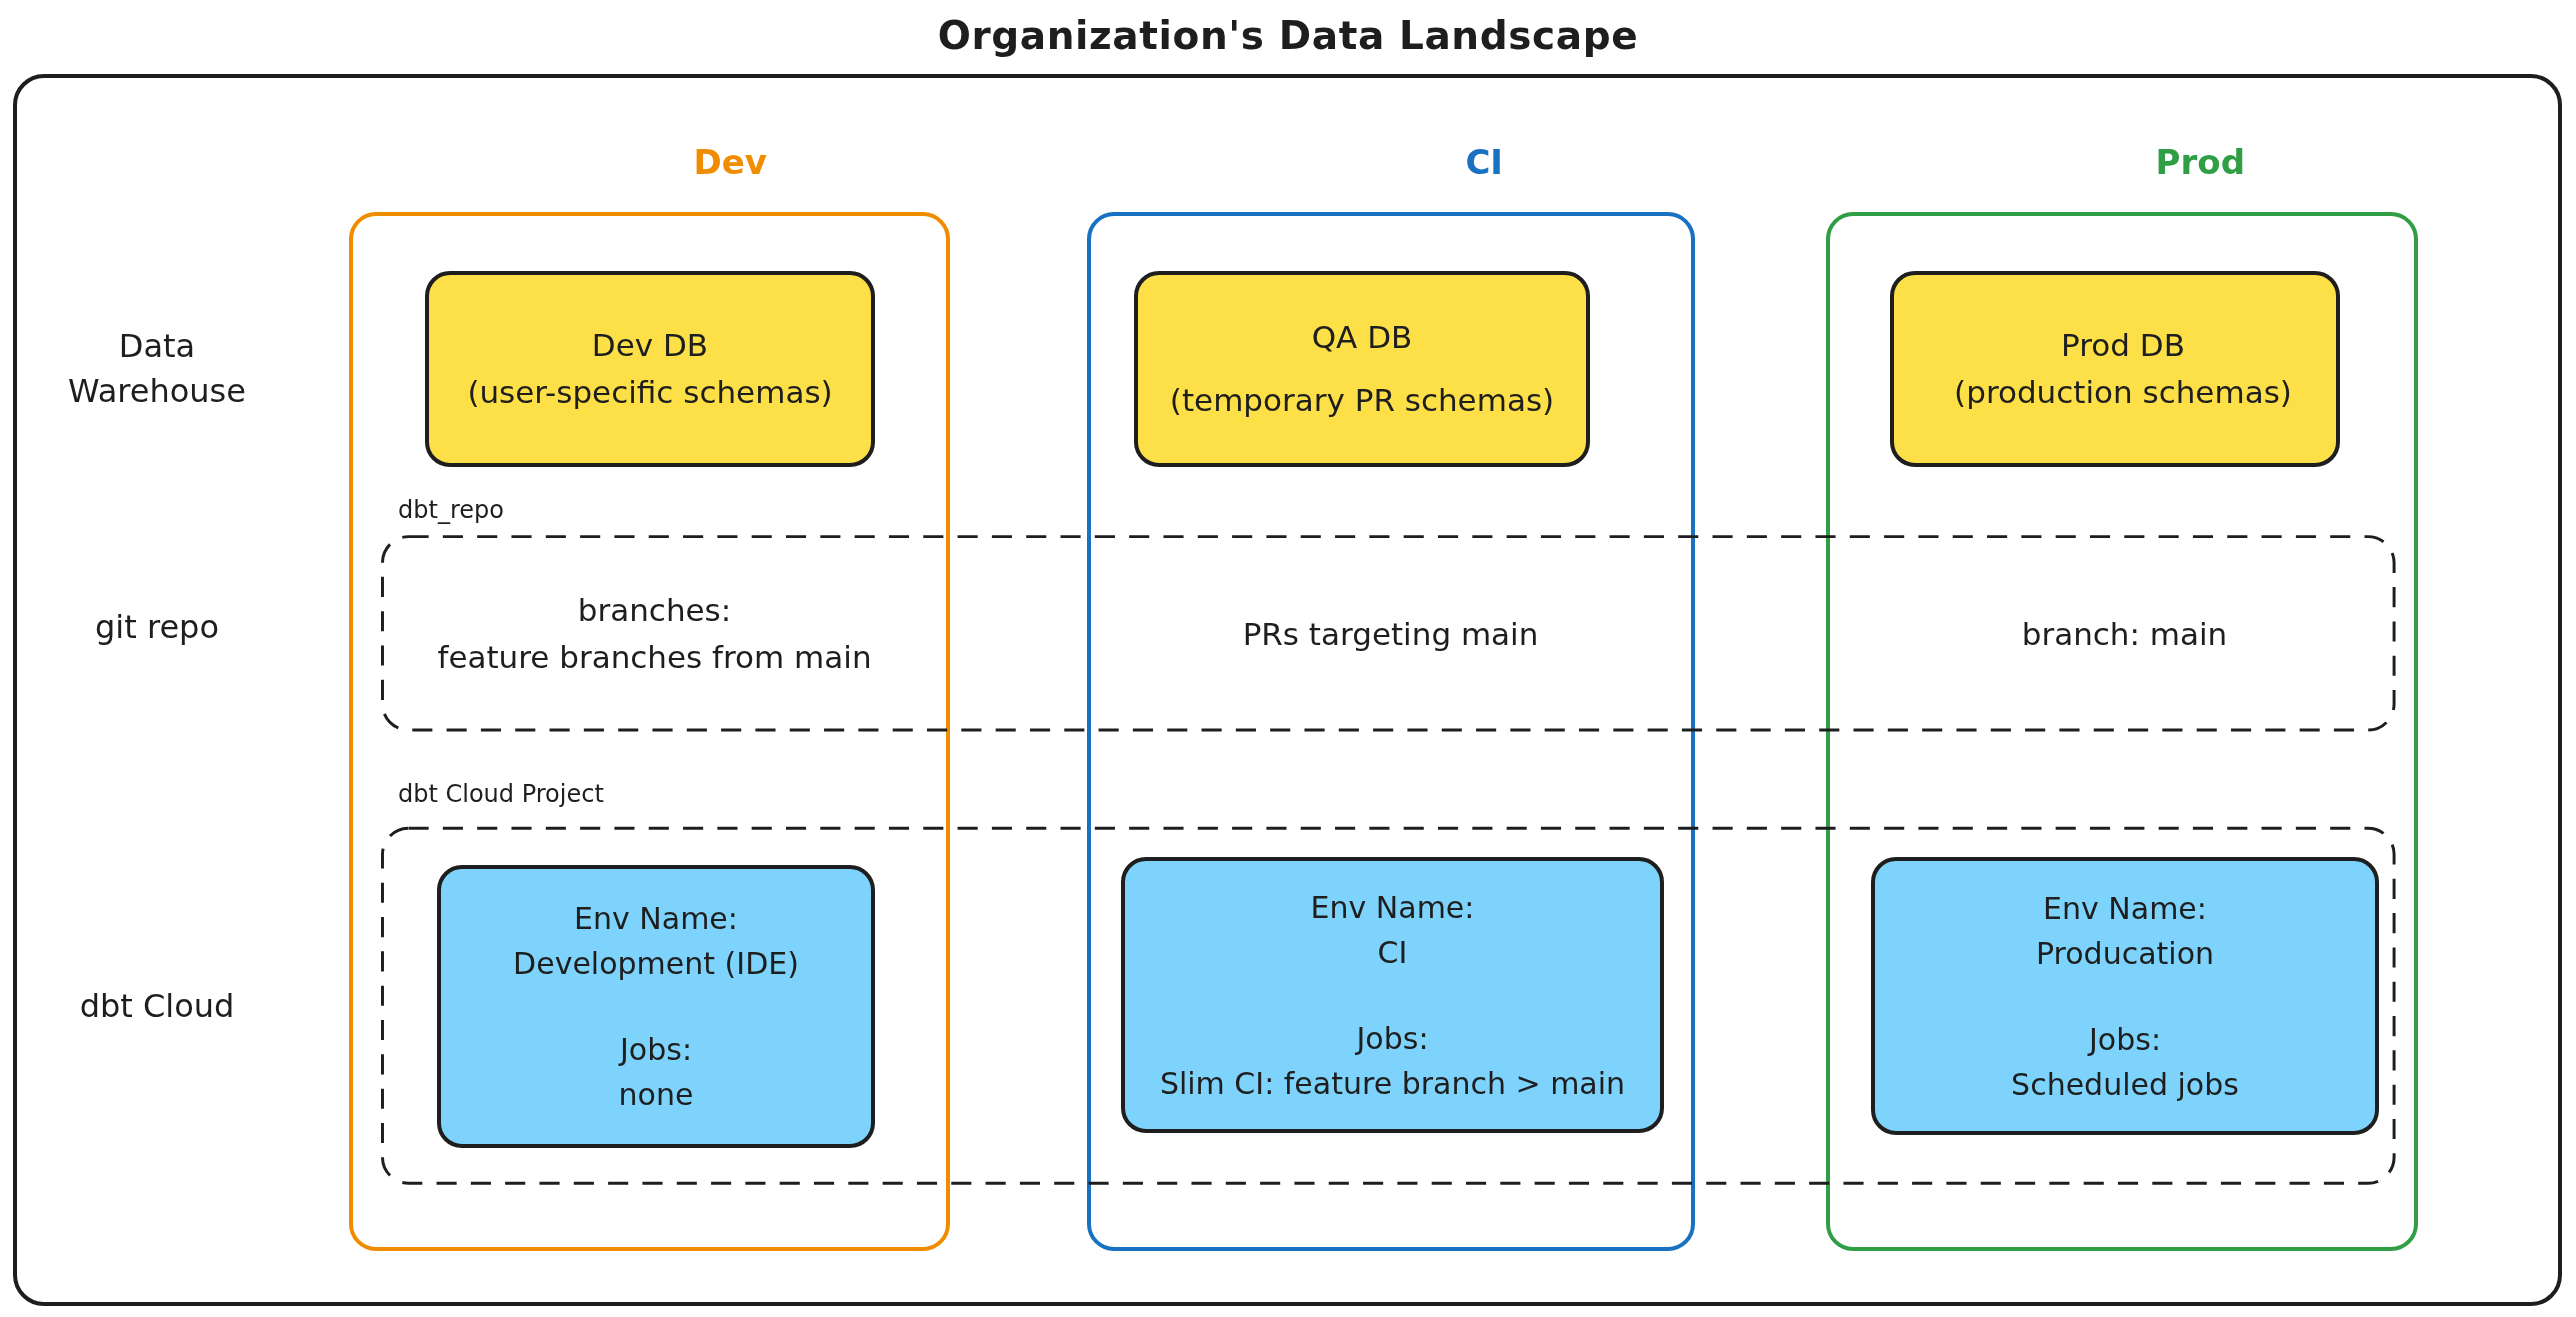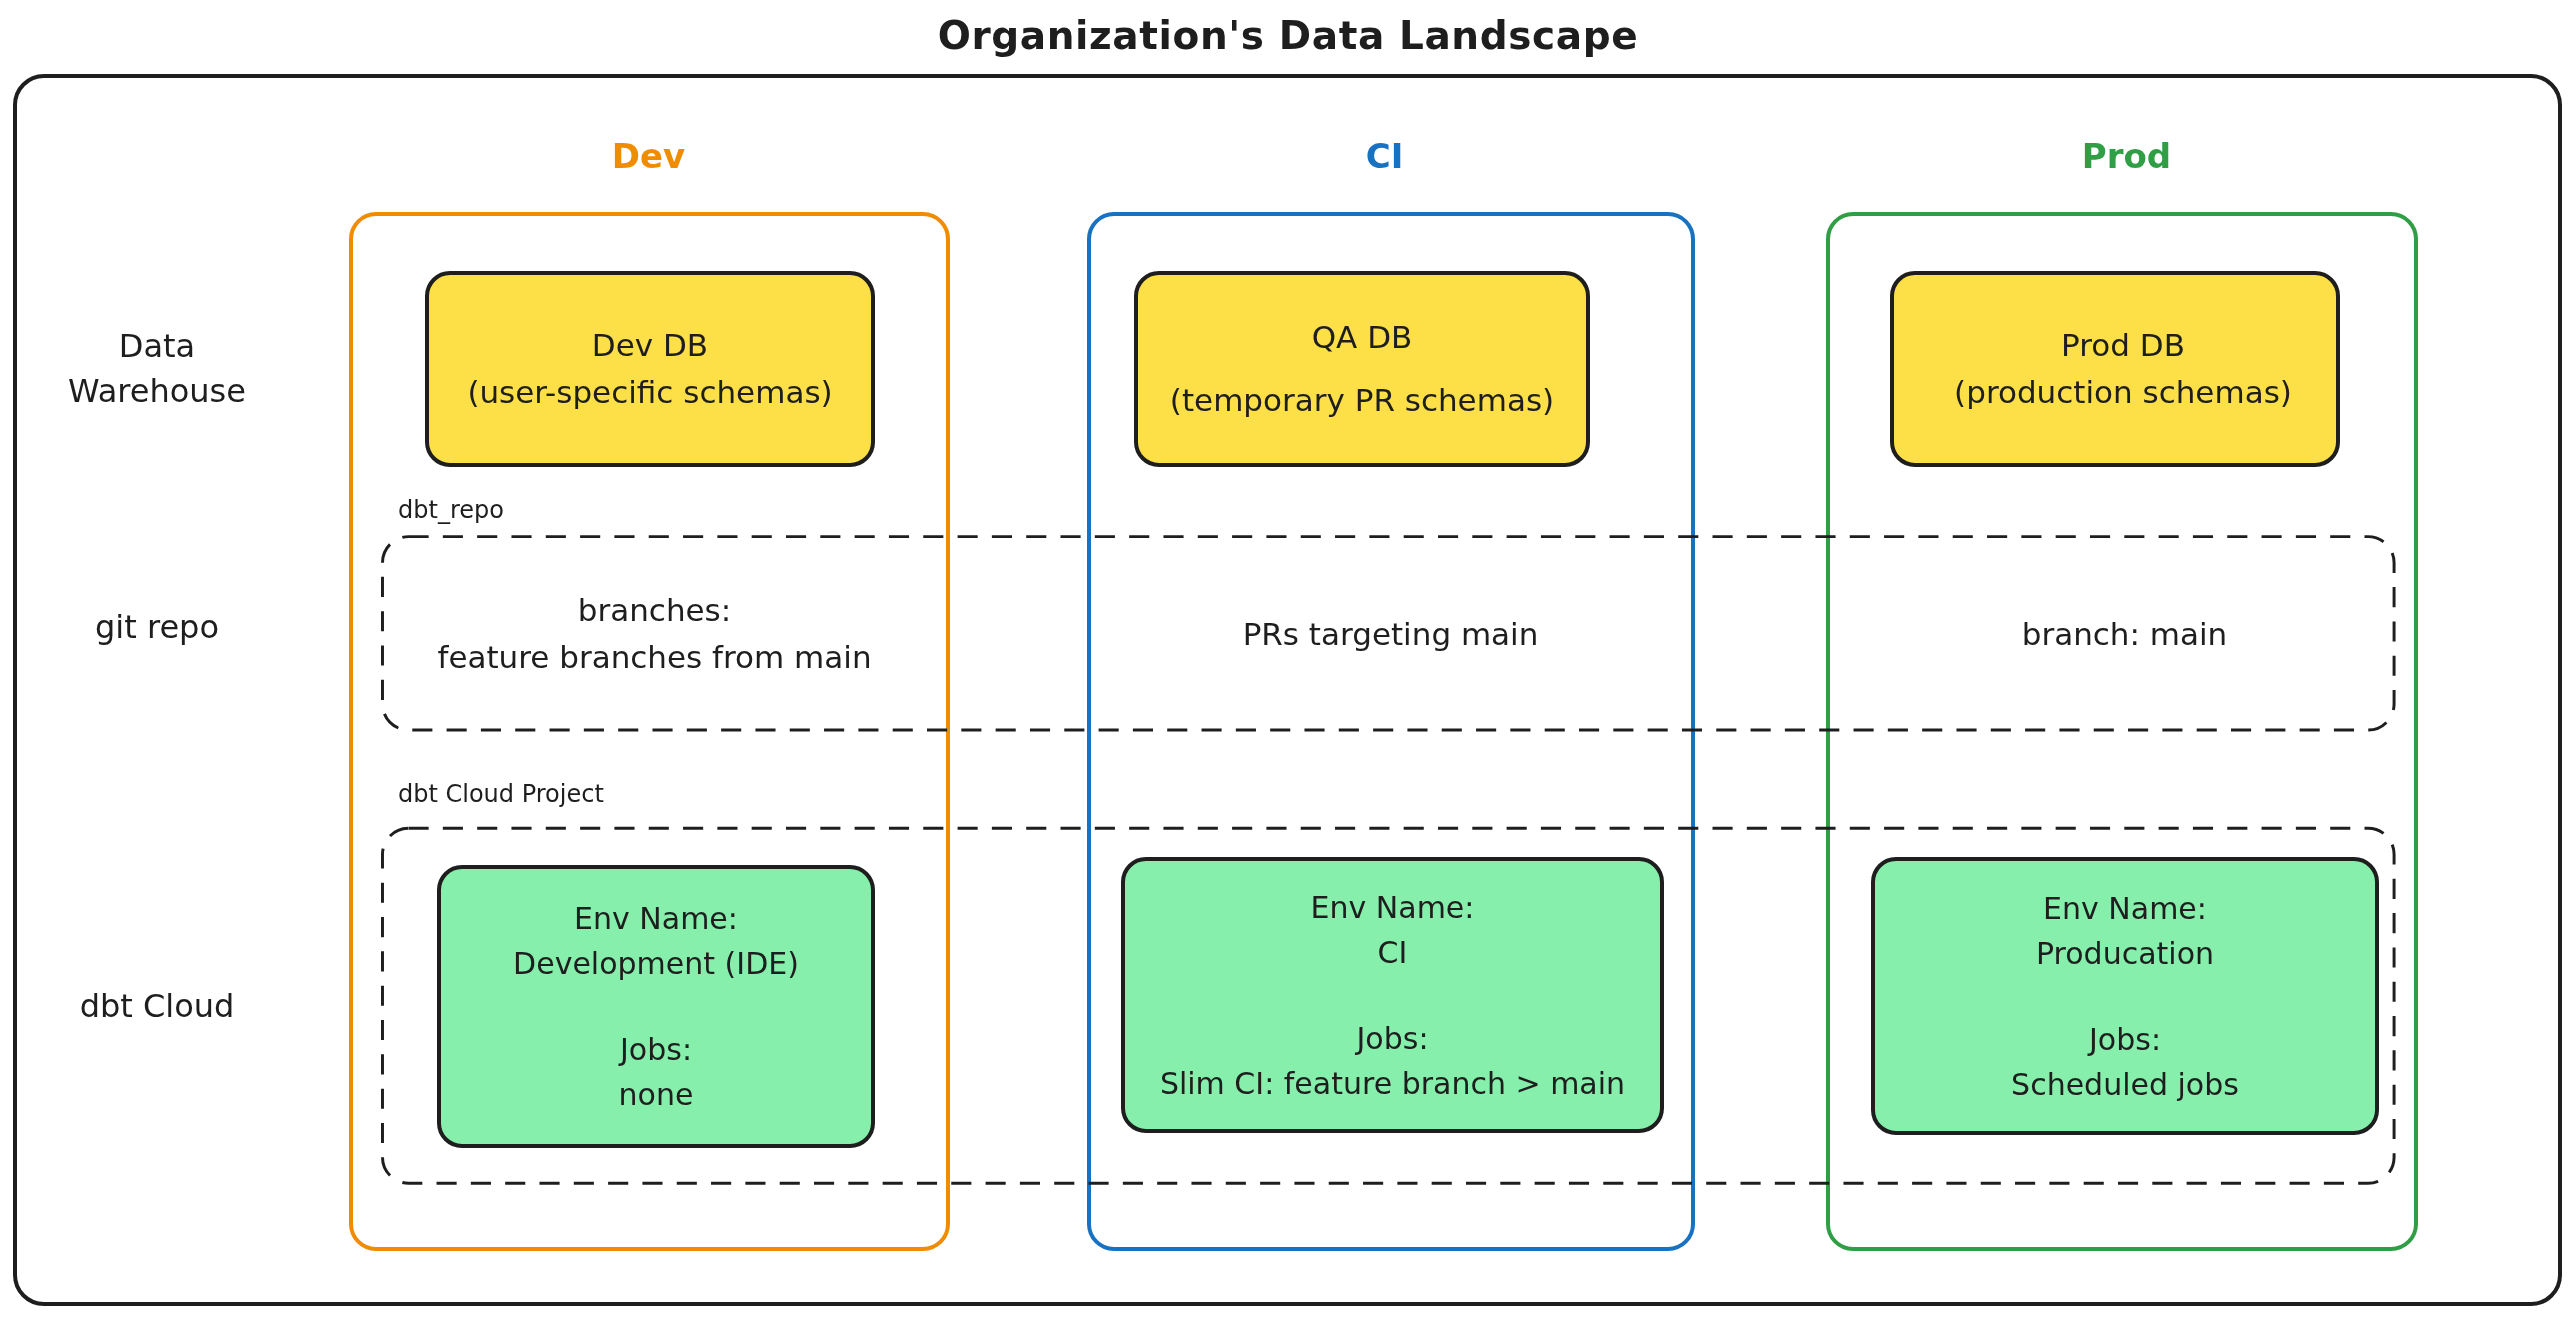--- a/index.html
+++ b/index.html
@@ -21,23 +21,23 @@
     letter-spacing: 0.6px;
   }
   .outer-frame {
     left: 13px; top: 74px;
     width: 2549px; height: 1232px;
     border: 4.7px solid #1e1e1e;
     border-radius: 31px;
     background: transparent;
   }
   .col-header {
-    top: 136px;
+    top: 142px;
     width: 237px;
-    text-align: center;
+    text-align: right;
     font-size: 34px;
     font-weight: 600;
   }
   .col-header.dev  { left: 530px;  }
   .col-header.ci   { left: 1266px; }
   .col-header.prod { left: 2008px; }
   .column-box {
     top: 212px;
     height: 1039px;
     border: 4.7px solid;
@@ -91,21 +91,21 @@
     text-align: center;
     font-size: 31px;
     line-height: 47px;
   }
   .git-cell.dev  { left: 385px;  width: 539px; }
   .git-cell.ci   { left: 1121px; width: 539px; }
   .git-cell.prod { left: 1855px; width: 539px; }
   .env-box {
     border: 4.7px solid #1e1e1e;
     border-radius: 25px;
-    background: #86efac;
+    background: #7dd3fc;
     display: flex;
     flex-direction: column;
     align-items: center;
     justify-content: center;
     text-align: center;
     font-size: 30px;
     line-height: 45px;
   }
   .env-box.dev  { left: 437px;  top: 865px; width: 438px; height: 283px; }
   .env-box.ci   { left: 1121px; top: 857px; width: 543px; height: 276px; }

